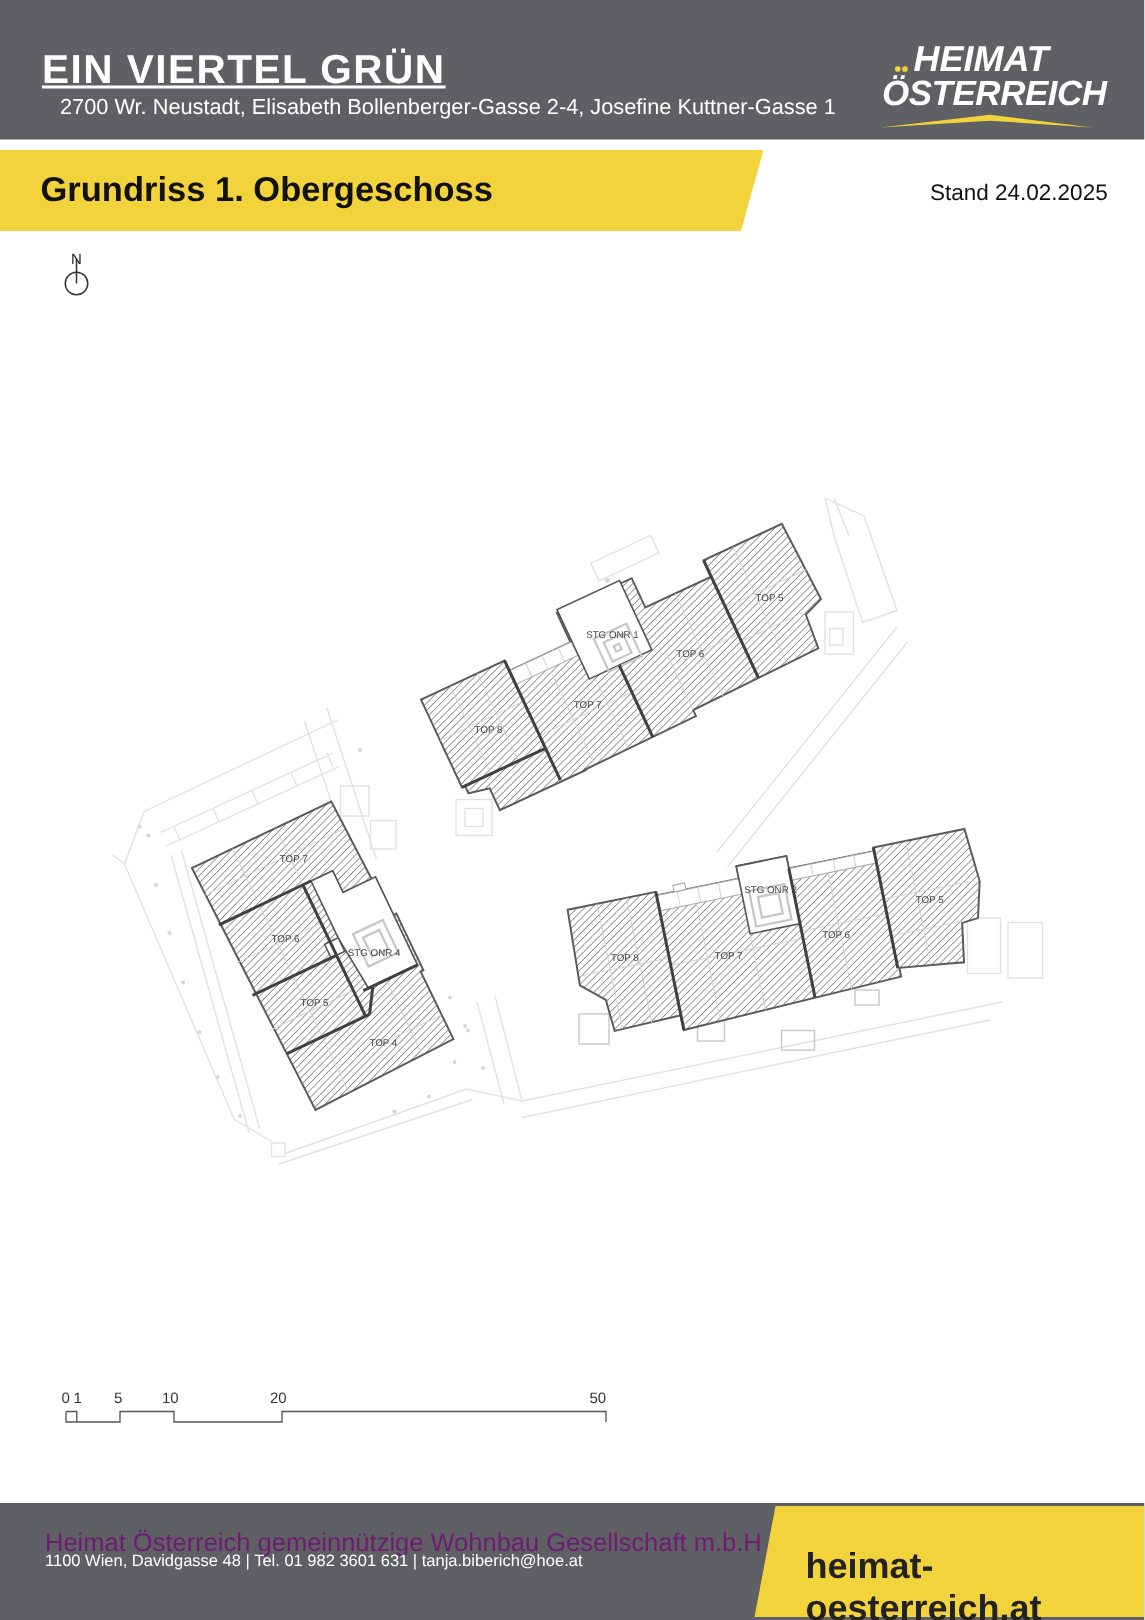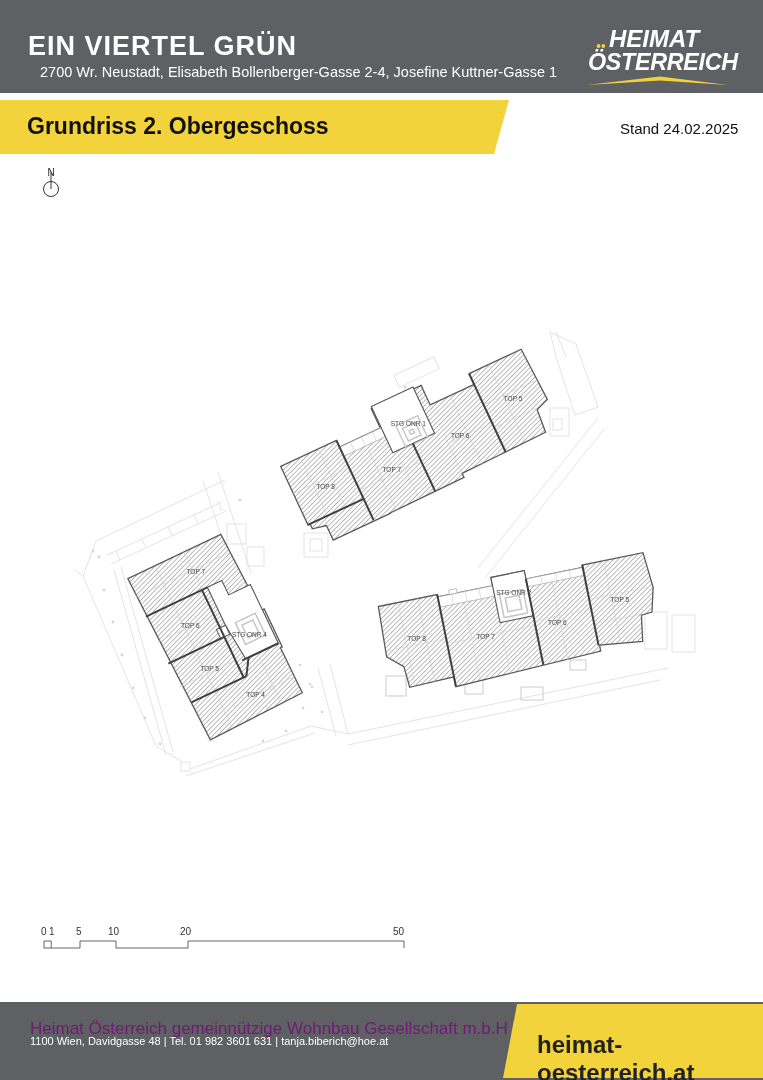--- a/index.html
+++ b/index.html
@@ -5,41 +5,41 @@
   html,body{margin:0;padding:0;}
   body{width:763px;height:1080px;position:relative;background:#fff;
        font-family:"Liberation Sans",sans-serif;overflow:hidden;-webkit-font-smoothing:antialiased;}
   .abs{position:absolute;}
 </style>
 </head>
 <body>
 
 <div class="abs" style="left:0;top:0;width:763px;height:93px;background:#5e6064;"></div>
 
-<div class="abs" style="left:28px;top:31px;color:#fff;font-size:27px;font-weight:bold;letter-spacing:1px;">EIN VIERTEL GRÜN</div>
+<div class="abs" style="left:28px;top:31px;color:#fff;font-size:27px;font-weight:bold;letter-spacing:1px;text-decoration:underline;">EIN VIERTEL GRÜN</div>
 
 <div class="abs" style="left:40px;top:64px;color:#fff;font-size:14.5px;">2700 Wr. Neustadt, Elisabeth Bollenberger-Gasse 2-4, Josefine Kuttner-Gasse 1</div>
 
 <svg class="abs" style="left:575px;top:18px;" width="175" height="70" viewBox="0 0 175 70">
 
   <circle cx="23.5" cy="28" r="1.9" fill="#f3d33c"></circle>
   <circle cx="28.3" cy="28" r="1.9" fill="#f3d33c"></circle>
 
   <text x="34" y="29" font-size="24" font-weight="bold" font-style="italic" fill="#fff" font-family="Liberation Sans">HEIMAT</text>
 
   <text x="13" y="52" font-size="23.3" font-weight="bold" font-style="italic" fill="#fff" font-family="Liberation Sans" letter-spacing="-0.3">ÖSTERREICH</text>
 
   <polygon points="12,67 85,58.5 153,67 85,62.5" fill="#f3d33c"></polygon>
 </svg>
 
 <svg class="abs" style="left:0;top:100px;" width="512" height="54" viewBox="0 0 512 54">
   <polygon points="0,0 509,0 494,54 0,54" fill="#f3d33c"></polygon>
 </svg>
 
-<div class="abs" style="left:27px;top:113px;color:#111;font-size:23px;font-weight:bold;">Grundriss 2. Obergeschoss</div>
+<div class="abs" style="left:27px;top:113px;color:#111;font-size:23px;font-weight:bold;">Grundriss 1. Obergeschoss</div>
 
 <div class="abs" style="left:620px;top:120px;color:#111;font-size:15px;">Stand 24.02.2025</div>
 
 <svg class="abs" style="left:0;top:0;" width="763" height="1080" viewBox="0 0 763 1080">
   <defs>
     <pattern id="h1" patternUnits="userSpaceOnUse" width="3.4" height="3.4" patternTransform="rotate(-20)">
       <rect width="3.4" height="3.4" fill="#ffffff"></rect>
       <line x1="0" y1="0" x2="3.4" y2="0" stroke="#8a8a8a" stroke-width="1.15"></line>
     </pattern>
     <pattern id="h2" patternUnits="userSpaceOnUse" width="3.4" height="3.4" patternTransform="rotate(-33.5)">

